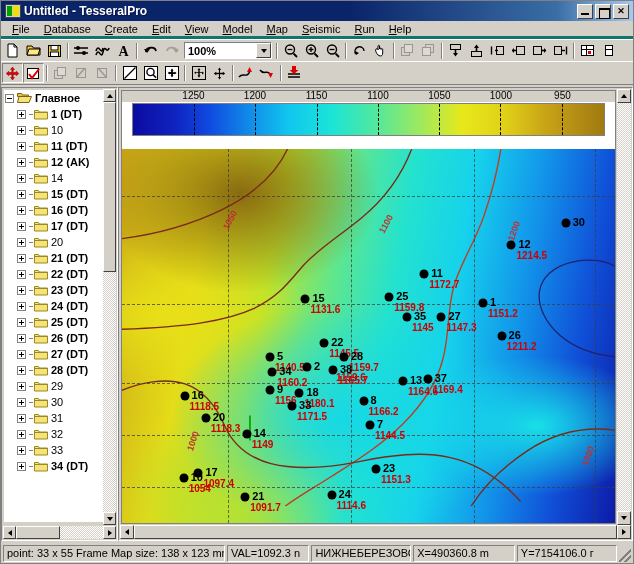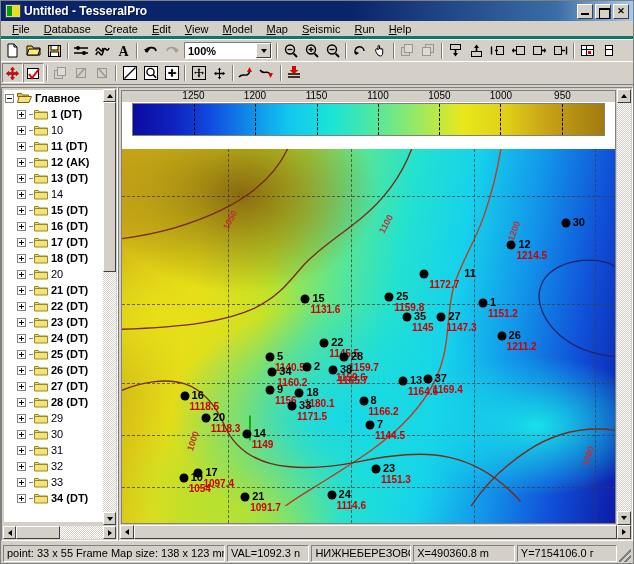--- a/index.html
+++ b/index.html
@@ -648,31 +648,20 @@
           </div>
           <div class="tree-row lvl1">
             <div class="expander plus"></div>
             <div class="dotline"></div>
             <span class="folder">
               <svg width="14" height="11" viewBox="0 0 14 11">
                 <path d="M0.5 1.5h4l1 1.5h8v7h-13z" fill="#f5e27a" stroke="#9a8a20" stroke-width="1"></path>
                 <path d="M0.5 3.5h13" stroke="#9a8a20"></path>
               </svg>
             </span>
-            <span class="tree-label bold">13 (DT)</span>
-          </div>
-          <div class="tree-row lvl1">
-            <div class="expander plus"></div>
-            <div class="dotline"></div>
-            <span class="folder">
-              <svg width="14" height="11" viewBox="0 0 14 11">
-                <path d="M0.5 1.5h4l1 1.5h8v7h-13z" fill="#f5e27a" stroke="#9a8a20" stroke-width="1"></path>
-                <path d="M0.5 3.5h13" stroke="#9a8a20"></path>
-              </svg>
-            </span>
             <span class="tree-label">14</span>
           </div>
           <div class="tree-row lvl1">
             <div class="expander plus"></div>
             <div class="dotline"></div>
             <span class="folder">
               <svg width="14" height="11" viewBox="0 0 14 11">
                 <path d="M0.5 1.5h4l1 1.5h8v7h-13z" fill="#f5e27a" stroke="#9a8a20" stroke-width="1"></path>
                 <path d="M0.5 3.5h13" stroke="#9a8a20"></path>
               </svg>
@@ -693,31 +682,20 @@
           <div class="tree-row lvl1">
             <div class="expander plus"></div>
             <div class="dotline"></div>
             <span class="folder">
               <svg width="14" height="11" viewBox="0 0 14 11">
                 <path d="M0.5 1.5h4l1 1.5h8v7h-13z" fill="#f5e27a" stroke="#9a8a20" stroke-width="1"></path>
                 <path d="M0.5 3.5h13" stroke="#9a8a20"></path>
               </svg>
             </span>
             <span class="tree-label bold">17 (DT)</span>
-          </div>
-          <div class="tree-row lvl1">
-            <div class="expander plus"></div>
-            <div class="dotline"></div>
-            <span class="folder">
-              <svg width="14" height="11" viewBox="0 0 14 11">
-                <path d="M0.5 1.5h4l1 1.5h8v7h-13z" fill="#f5e27a" stroke="#9a8a20" stroke-width="1"></path>
-                <path d="M0.5 3.5h13" stroke="#9a8a20"></path>
-              </svg>
-            </span>
-            <span class="tree-label bold">18 (DT)</span>
           </div>
           <div class="tree-row lvl1">
             <div class="expander plus"></div>
             <div class="dotline"></div>
             <span class="folder">
               <svg width="14" height="11" viewBox="0 0 14 11">
                 <path d="M0.5 1.5h4l1 1.5h8v7h-13z" fill="#f5e27a" stroke="#9a8a20" stroke-width="1"></path>
                 <path d="M0.5 3.5h13" stroke="#9a8a20"></path>
               </svg>
             </span>
@@ -960,21 +938,21 @@
             <div class="wellpt" style="left: 49%; top: 67.3%;"></div>
             <div class="wellname" style="left: calc(49% + 7px); top: calc(67.3% - 1px);">8</div>
             <div class="wellval" style="left: calc(49% + 5px); top: calc(67.3% + 10px);">1166.2</div>
             <div class="wellpt" style="left: 30%; top: 64.5%;"></div>
             <div class="wellname" style="left: calc(30% + 7px); top: calc(64.5% - 1px);">9</div>
             <div class="wellval" style="left: calc(30% + 5px); top: calc(64.5% + 10px);">1156</div>
             <div class="wellpt" style="left: 12.5%; top: 88%;"></div>
             <div class="wellname" style="left: calc(12.5% + 7px); top: calc(88% - 1px);">10</div>
             <div class="wellval" style="left: calc(12.5% + 5px); top: calc(88% + 10px);">1054</div>
             <div class="wellpt" style="left: 61.3%; top: 33.3%;"></div>
-            <div class="wellname" style="left: calc(61.3% + 7px); top: calc(33.3% - 1px); margin-left: 33px;">11</div>
+            <div class="wellname" style="left: calc(61.3% + 7px); top: calc(33.3% - 1px);">11</div>
             <div class="wellval" style="left: calc(61.3% + 5px); top: calc(33.3% + 10px);">1172.7</div>
             <div class="wellpt" style="left: 79%; top: 25.6%;"></div>
             <div class="wellname" style="left: calc(79% + 7px); top: calc(25.6% - 1px);">12</div>
             <div class="wellval" style="left: calc(79% + 5px); top: calc(25.6% + 10px);">1214.5</div>
             <div class="wellpt" style="left: 57%; top: 62%;"></div>
             <div class="wellname" style="left: calc(57% + 7px); top: calc(62% - 1px);">13</div>
             <div class="wellval" style="left: calc(57% + 5px); top: calc(62% + 10px);">1164.6</div>
             <div class="wellpt" style="left: 25.3%; top: 76.2%;"></div>
             <div class="wellname" style="left: calc(25.3% + 7px); top: calc(76.2% - 1px);">14</div>
             <div class="wellval" style="left: calc(25.3% + 5px); top: calc(76.2% + 10px);">1149</div>

